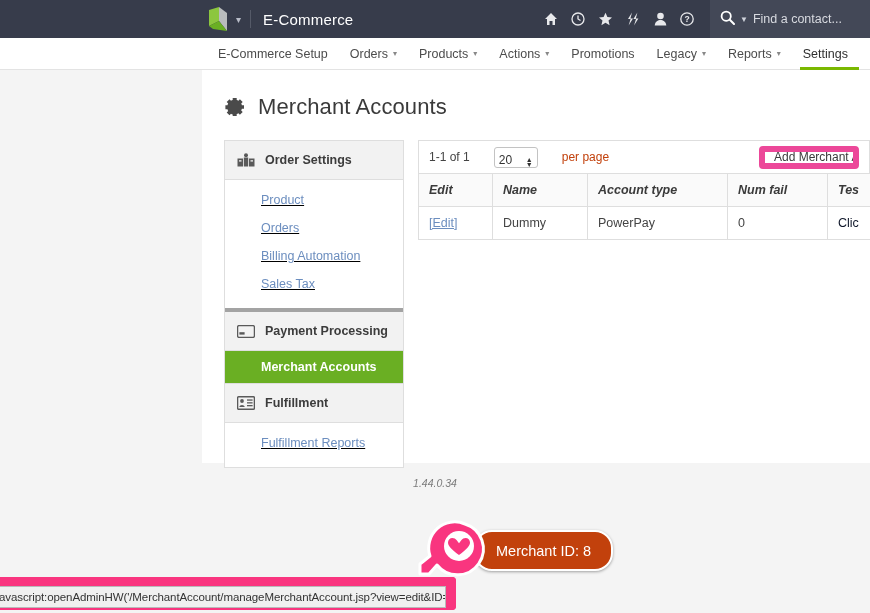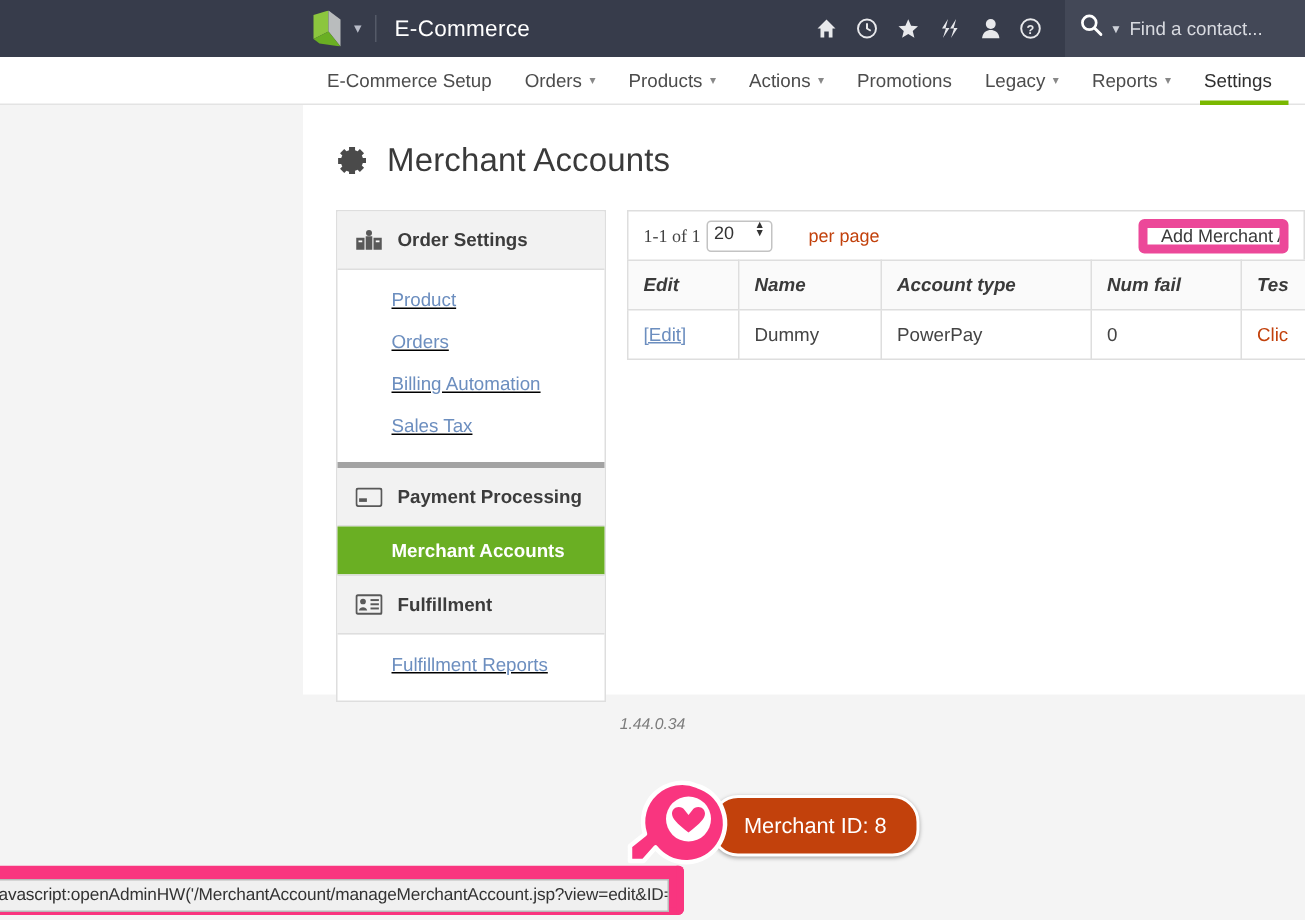--- a/index.html
+++ b/index.html
@@ -79,43 +79,43 @@
   .side-link.sel {
     background: #6aaf23; color: #ffffff; font-weight: bold; padding: 9px 12px 9px 36px;
   }
 
   
   .tablewrap { margin-left: 14px; width: 452px; }
   .tbl-top {
     border: 1px solid #dedede; border-bottom: none; height: 33px;
     display: flex; align-items: center; padding: 0 10px; background: #fff;
   }
-  .count { font-size: 12px; color: #444; margin-right: 4px; font-family: Liberation Serif, serif; }
+  .count { font-size: 12px; color: #444; margin-right: 24px; }
   .stepper {
     width: 44px; height: 21px; border: 1px solid #c3c3c3; border-radius: 3px;
-    background: #fff; display: flex; align-items: flex-start; justify-content: space-between;
+    background: #fff; display: flex; align-items: flex-end; justify-content: space-between;
     padding: 0 4px; font-size: 12px; color: #333;
   }
   .stepper .arrows { display: flex; flex-direction: column; line-height: 5px; color: #333; font-size: 7px; }
   .perpage { font-size: 12px; color: #c2410c; margin-left: 24px; }
   .addbtn {
     margin-left: auto; height: 23px; border: 6px solid #ec4899; border-radius: 4px;
     background: #fff; font-size: 12px; color: #3a3a3a; display: flex; align-items: center;
     padding: 0 9px; white-space: nowrap; overflow: hidden; max-width: 100px;
   }
   table { border-collapse: collapse; width: 100%; table-layout: fixed; }
   th, td {
     border: 1px solid #dedede; font-size: 12.5px; text-align: left;
     padding: 9px 10px; overflow: hidden; white-space: nowrap;
   }
   th { background: #fafafa; font-weight: bold; color: #3a3a3a; font-style: italic; }
   td { color: #444; background: #fff; }
   td a, th a { color: #6c8ebf; }
   .lnk { color: #6c8ebf; text-decoration: underline; }
-  .lnk2 { color: #c2410c; text-decoration: none; }
+  .lnk2 { color: #0f172a; text-decoration: none; }
 
   .version {
     position: absolute; top: 477px; left: 0; width: 870px;
     text-align: center; font-size: 10.5px; font-style: italic; color: #7b7b7b;
   }
 
   
   .tooltip {
     position: absolute; left: 474px; top: 530px; height: 41px;
     background: #c2410c; border-radius: 18px; color: #fff;

